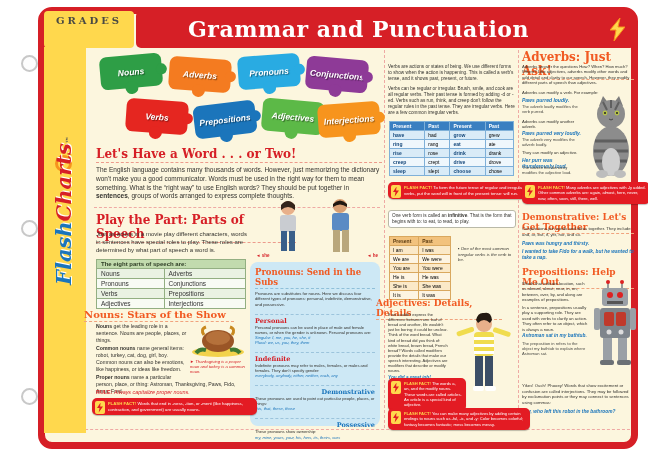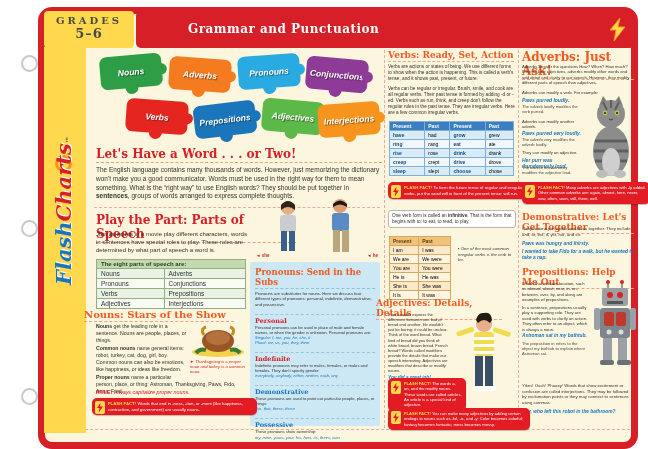--- a/index.html
+++ b/index.html
@@ -3,21 +3,21 @@
 <meta charset="utf-8">
 <style>
   html,body{margin:0;padding:0;}
   #stage{position:relative;width:648px;height:449px;background:#fff;font-family:"Liberation Sans",sans-serif;overflow:hidden;}
   .hole{position:absolute;left:21px;width:13px;height:13px;border-radius:50%;background:#fdfdfd;border:2px solid #c8c8c8;z-index:9;}
   #frame{position:absolute;left:38px;top:7px;width:586px;height:428px;border:7px solid #D61F26;border-radius:14px;background:#FCF6DE;}
   #badge{position:absolute;left:44px;top:11px;width:90px;height:37px;background:#FFD84D;border-radius:4px;z-index:5;text-align:center;font-family:"DejaVu Serif",serif;font-weight:bold;color:#4a4a44;}
   #badge .l1{display:block;font-size:10px;letter-spacing:3px;margin-top:4px;text-align:center;}
   #badge .l2{display:block;font-size:13px;letter-spacing:1px;}
   #titlebar{position:absolute;left:136px;top:11px;width:499px;height:37px;background:#D61F26;border-radius:5px;z-index:4;}
-  #title{position:absolute;left:52px;top:0;line-height:37px;color:#fff;font-family:"DejaVu Serif",serif;font-weight:bold;font-size:12px;letter-spacing:.5px;text-align:center;}
+  #title{position:absolute;left:52px;top:0;line-height:37px;color:#fff;font-family:"DejaVu Serif",serif;font-weight:bold;font-size:22px;letter-spacing:.5px;text-align:center;}
   #mascot{position:absolute;right:10px;top:7px;}
   #strip{position:absolute;left:44px;top:47px;width:42px;height:386px;background:#FFD84D;z-index:3;}
   #strip .ring{position:absolute;left:11px;top:108px;width:11px;height:11px;border:3px solid #F7941D;border-radius:50%;}
   #brandtxt{position:absolute;left:7px;top:238px;transform:rotate(-90deg);transform-origin:0 0;white-space:nowrap;font-family:"DejaVu Serif",serif;font-weight:bold;font-style:italic;font-size:21px;}
   #brandtxt .bf{color:#1B75BB;text-shadow:1px 1px 0 #fff;}
   #brandtxt .bc{color:#D61F26;text-shadow:1px 1px 0 #fff;}
   #brandtxt .tm{font-size:7px;color:#555;}
   .vsep{position:absolute;top:50px;height:378px;border-left:1px dashed #EFA9A4;z-index:2;}
   .hsep{position:absolute;border-top:1px dashed #EFA9A4;z-index:2;}
   .abs{position:absolute;z-index:3;}
@@ -43,38 +43,37 @@
   .tv td:nth-child(1),.tv td:nth-child(3){font-weight:bold;color:#14477a;}
   .tv tr:nth-child(even) td{background:#D9EBF7;}
   .tv tr:nth-child(odd) td{background:#EFF7FC;}
   .tb td,.tb th{border:1px solid #D9A85F;padding:1px 3px;font-size:5px;text-align:left;}
   .tb th{background:#F2C27D;color:#5a3a10;}
   .tb tr:nth-child(even) td{background:#FBE9C8;}
   .tb tr:nth-child(odd) td{background:#FDF4E2;}
   .ex{color:#1B75BB;font-weight:bold;font-style:italic;}
   .expl{color:#4a4a45;}
   .subh-r{font-family:"DejaVu Serif",serif;font-weight:bold;color:#D61F26;font-size:6.5px;}
-  .subh-b{font-family:"DejaVu Serif",serif;font-weight:bold;color:#1B75BB;font-size:6.5px;}
+  .subh-b{font-family:"DejaVu Serif",serif;font-weight:bold;color:#1B75BB;font-size:6.5px;text-align:right;}
   .psec{border-top:1px dashed #9CC4DC;margin-top:7px;padding-top:2px;}
   .cap{color:#D61F26;font-style:italic;font-size:4.2px;line-height:1.25;}
 </style>
 </head>
 <body>
 
 <div id="stage">
 
   <div class="hole" style="top:55px"></div>
   <div class="hole" style="top:220px"></div>
   <div class="hole" style="top:388px"></div>
 
   <div id="frame"></div>
 
   <div id="badge">
     <span class="l1">GRADES</span>
-    <span class="l2">5–6</span>
   </div>
 
   <div id="titlebar">
     <span id="title">Grammar and Punctuation</span>
     <span id="mascot">
       <svg width="15" height="23" viewBox="0 0 15 23">
           <polygon points="10,0 0,12 6,12 4,23 15,9 8,9" fill="#FFD84D" stroke="#F7941D" stroke-width="1"></polygon>
         </svg>
     </span>
   </div>
@@ -177,21 +176,21 @@
     <p style="margin:0"><b>Proper nouns</b><span> name a particular person, place, or thing: Astroman, Thanksgiving, Paws, Fido, Anna, Fred.</span></p>
   </div>
   <div class="abs" style="left:96px;top:389px;width:150px;font-size:5.4px"><b style="color:#D61F26">RULE:</b> <i style="color:#D61F26">Always capitalize proper nouns.</i></div>
   <div class="flash" style="left:92px;top:398px;width:145px;font-size:4.3px">
     <span class="boltwrap">
         <span class="bolt"></span>
       </span>
     <span class="ff">FLASH FACT!</span> <span>Words that end in -ness, -tion, or -ment (like happiness, contraction, and government) are usually nouns.</span>
   </div>
 
-  <div class="abs" style="left:250px;top:262px;width:120px;height:154px;background:#CDE8F5;border-radius:2px;padding:5px;z-index:3">
+  <div class="abs" style="left:250px;top:262px;width:120px;height:154px;background:#CDE8F5;border-radius:8px;padding:5px;z-index:3">
     <div class="h-org" style="font-size:8.5px;border-bottom-color:#8FBFD9">Pronouns: Send in the Subs</div>
     <div class="bt" style="font-size:4.2px;line-height:1.25;margin-top:2px">Pronouns are substitutes for nouns. Here we discuss four different types of pronouns: personal, indefinite, demonstrative, and possessive.</div>
     <div class="psec">
       <div class="subh-r">Personal</div>
       <div class="bt" style="font-size:4.1px;line-height:1.25">Personal pronouns can be used in place of male and female names, or when the gender is unknown. Personal pronouns are:</div>
       <div style="font-size:4.1px;color:#1B75BB;font-style:italic">Singular: I, me, you, he, she, it</div>
       <div style="font-size:4.1px;color:#1B75BB;font-style:italic">Plural: we, us, you, they, them</div>
     </div>
     <div class="psec">
       <div class="subh-r">Indefinite</div>
@@ -203,21 +202,20 @@
       <div class="bt" style="font-size:4.1px;line-height:1.25">These pronouns are used to point out particular people, places, or things:</div>
       <div style="font-size:4.1px;color:#1B75BB;font-style:italic">this, that, these, those</div>
     </div>
     <div class="psec">
       <div class="subh-b">Possessive</div>
       <div class="bt" style="font-size:4.1px;line-height:1.25">These pronouns show ownership:</div>
       <div style="font-size:4.1px;color:#1B75BB;font-style:italic">my, mine, yours, your, his, hers, its, theirs, ours</div>
     </div>
   </div>
 
-  <div class="abs h-org" style="left:388px;top:50px;width:126px;font-size:9px">Verbs: Ready, Set, Action</div>
   <div class="abs bt" style="left:388px;top:64px;width:127px;font-size:4.7px;line-height:1.3">Verbs are actions or states of being. We use different forms to show when the action is happening. This is called a verb's tense, and it shows past, present, or future.</div>
   <div class="abs bt" style="left:388px;top:86px;width:127px;font-size:4.7px;line-height:1.3">Verbs can be regular or irregular. Brush, smile, and cook are all regular verbs. Their past tense is formed by adding -d or -ed. Verbs such as run, think, and creep don't follow the regular rules in the past tense. They are irregular verbs. Here are a few common irregular verbs.</div>
   <table class="abs tv" style="left:389px;top:121px;width:125px">
     <tbody>
         <tr>
           <th>Present</th>
           <th>Past</th>
           <th>Present</th>
           <th>Past</th>
         </tr>

